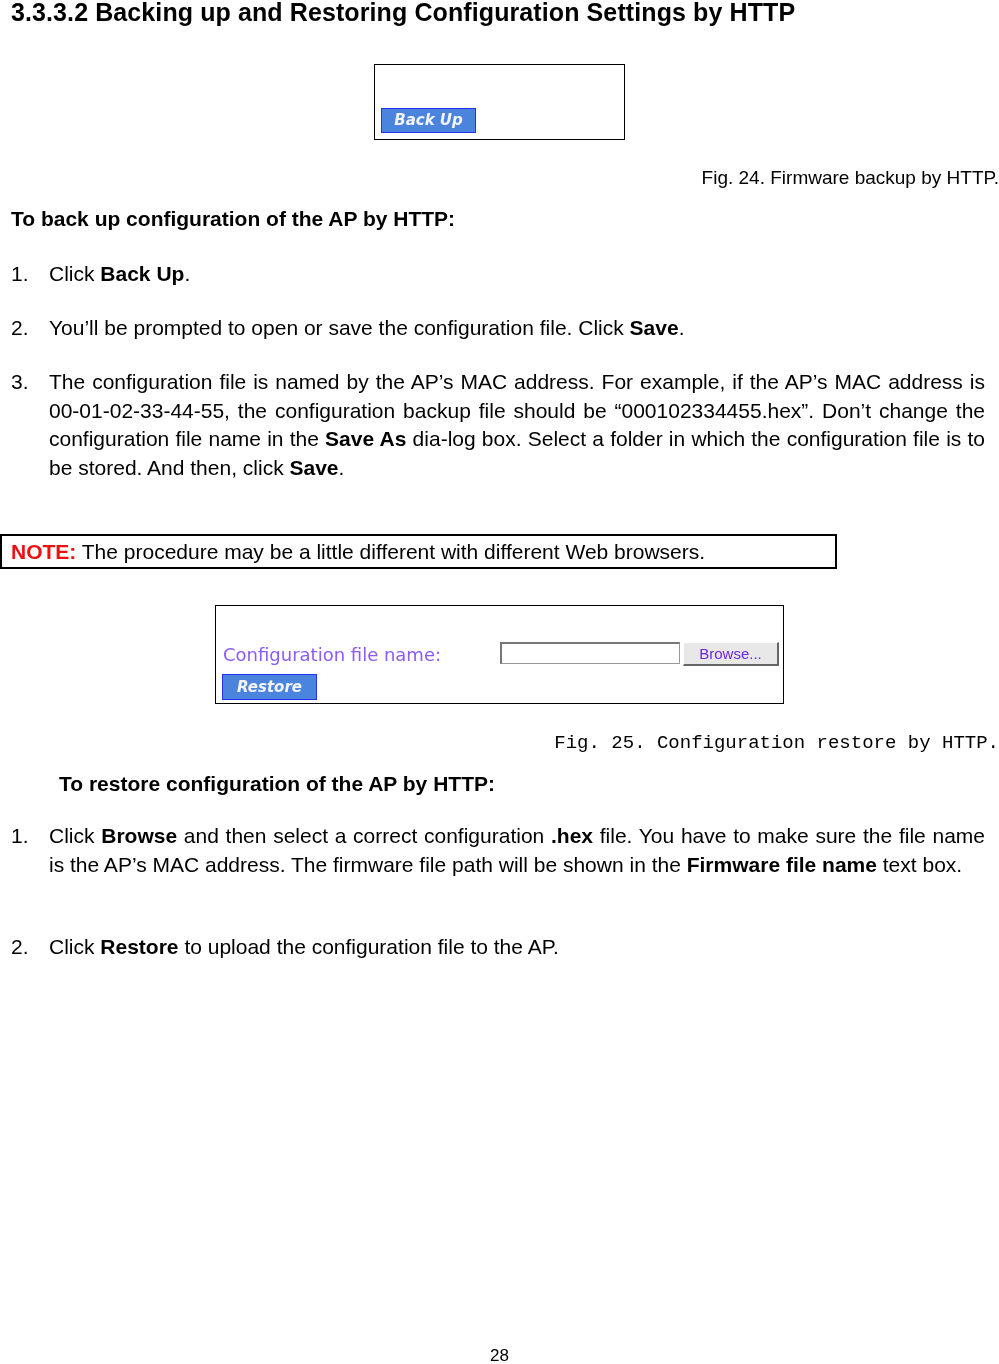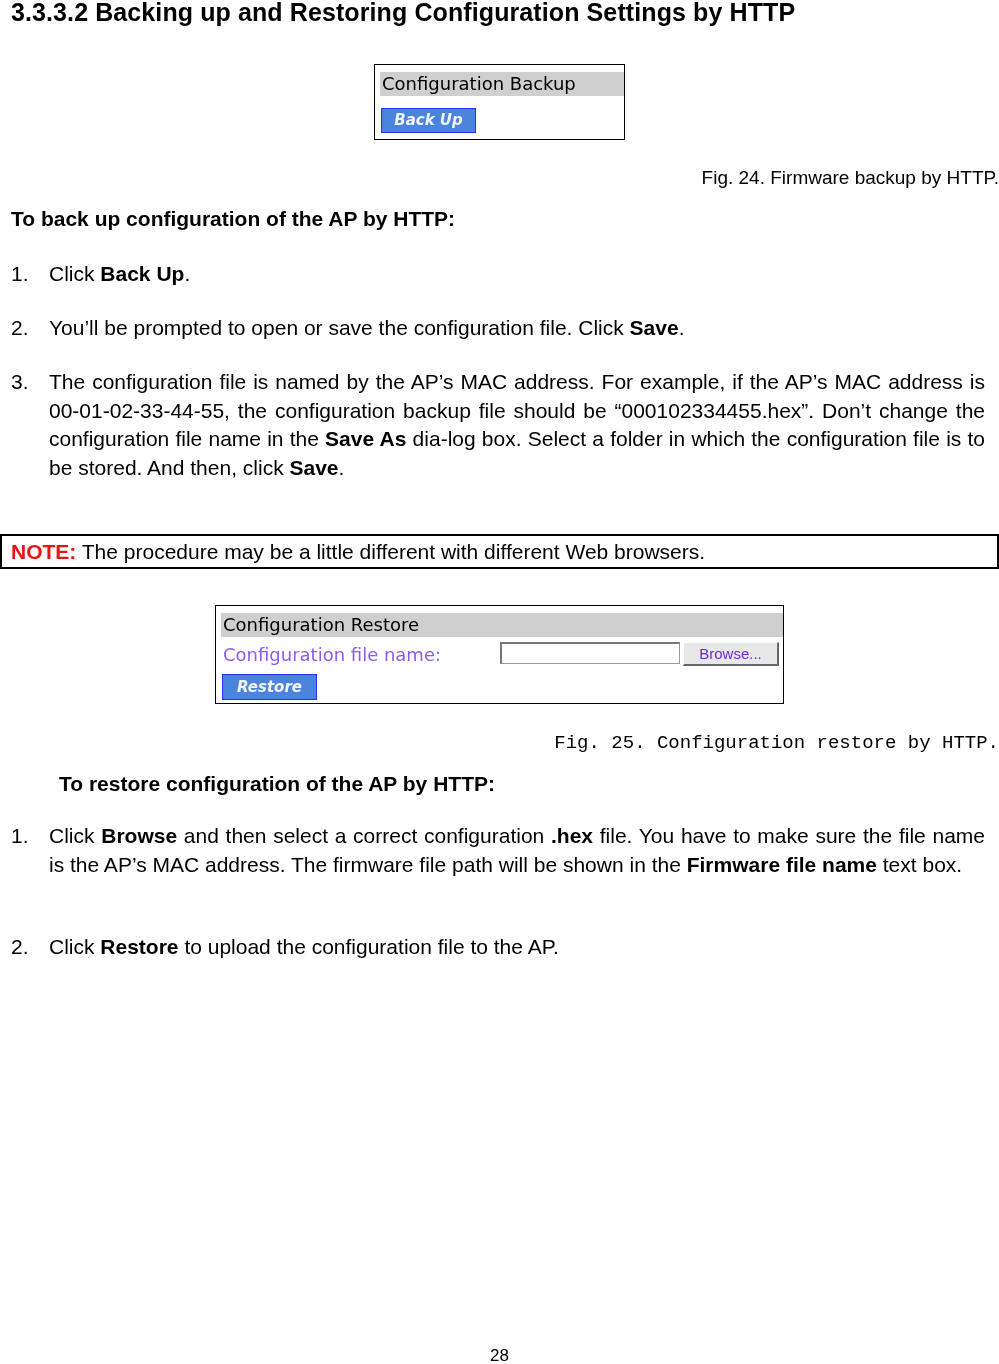--- a/index.html
+++ b/index.html
@@ -37,21 +37,21 @@
       color: #f4f4f4; font-weight: bold; font-style: italic;
       font-family: "DejaVu Sans", sans-serif; text-align: center; box-sizing: border-box;
       cursor: pointer;
     }
     .fig24 .blue-btn {
       left: 6px; top: 43px; width: 95px; height: 25px; font-size: 15px; line-height: 23px;
     }
 
     
     .note {
-      left: 0; top: 534px; width: 999px; height: 35px; box-sizing: border-box;
+      left: 0; top: 534px; width: 837px; height: 35px; box-sizing: border-box;
       border: 2px solid #000; font-size: 21px; line-height: 31px; padding-left: 9px;
       white-space: nowrap;
     }
     .note .note-label { color: #ee1111; font-weight: bold; }
 
     
     .fig25 {
       left: 215px; top: 605px; width: 567px; height: 97px;
       border: 1px solid #000; background: #fff;
     }
@@ -81,21 +81,20 @@
     }
 
     .page-num { left: 0; width: 999px; text-align: center; top: 1346px; font-size: 17px; }
   </style>
 </head>
 <body>
 
 <div class="abs h-title">3.3.3.2 Backing up and Restoring Configuration Settings by HTTP</div>
 
 <div class="abs fig24">
-  <div class="panel-head">Configuration Backup</div>
   <div class="blue-btn">Back Up</div>
 </div>
 <div class="abs caption" style="top:167px;">Fig. 24. Firmware backup by HTTP.</div>
 
 <div class="abs subhead" style="top:207px;">To back up configuration of the AP by HTTP:</div>
 
 <div class="abs step" style="top:260px;">
   <span class="num">1.</span>
   <div class="txt"><span>Click </span><b>Back Up</b><span>.</span></div>
 </div>
@@ -106,21 +105,20 @@
 <div class="abs step" style="top:368px;">
   <span class="num">3.</span>
   <div class="txt"><span>The configuration file is named by the AP’s MAC address. For example, if the AP’s MAC address is 00-01-02-33-44-55, the configuration backup file should be “000102334455.hex”. Don’t change the configuration file name in the </span><b>Save As</b><span> dia-log box. Select a folder in which the configuration file is to be stored. And then, click </span><b>Save</b><span>.</span></div>
 </div>
 
 <div class="abs note">
   <span class="note-label">NOTE:</span><span> The procedure may be a little different with different Web browsers.</span>
 </div>
 
 <div class="abs fig25">
-  <div class="panel-head">Configuration Restore</div>
   <div class="field-label">Configuration file name:</div>
   <input class="file-input" type="text" value="" style="">
   <div class="browse-btn">Browse...</div>
   <div class="blue-btn">Restore</div>
 </div>
 <div class="abs caption" style="top:732px;font-family:Liberation Mono, monospace;">Fig. 25. Configuration restore by HTTP.</div>
 
 <div class="abs subhead" style="top:772px;margin-left:48px;">To restore configuration of the AP by HTTP:</div>
 
 <div class="abs step" style="top:822px;">

